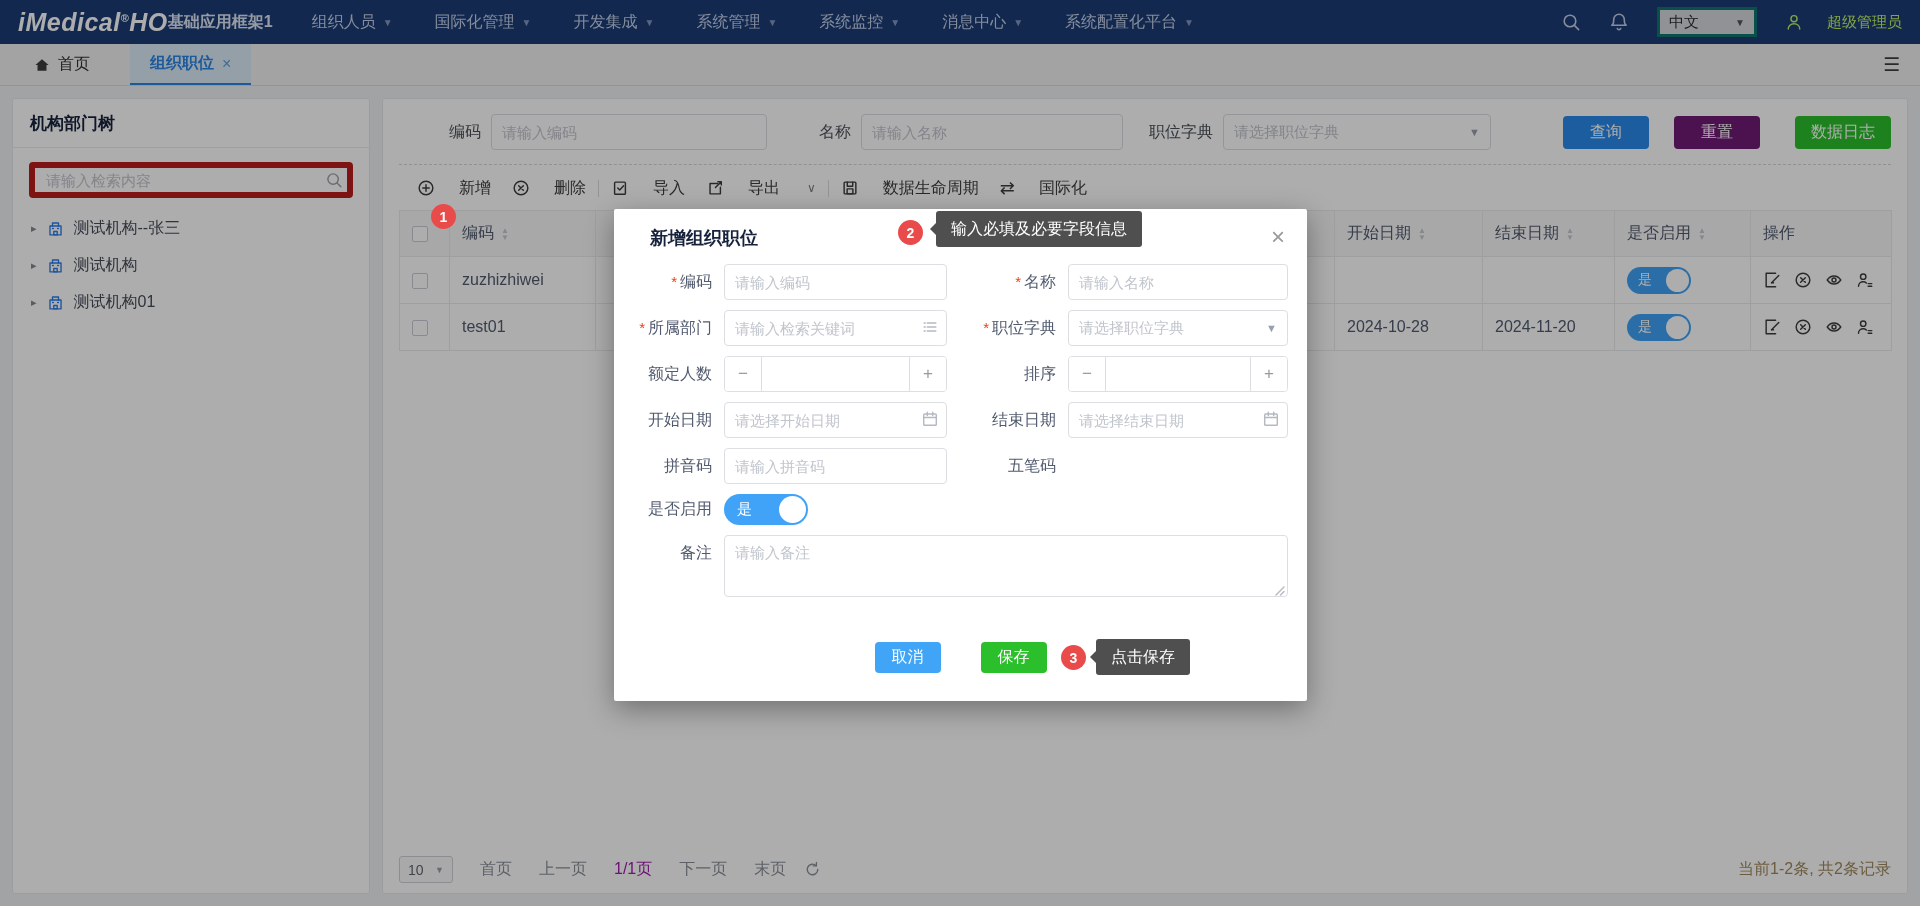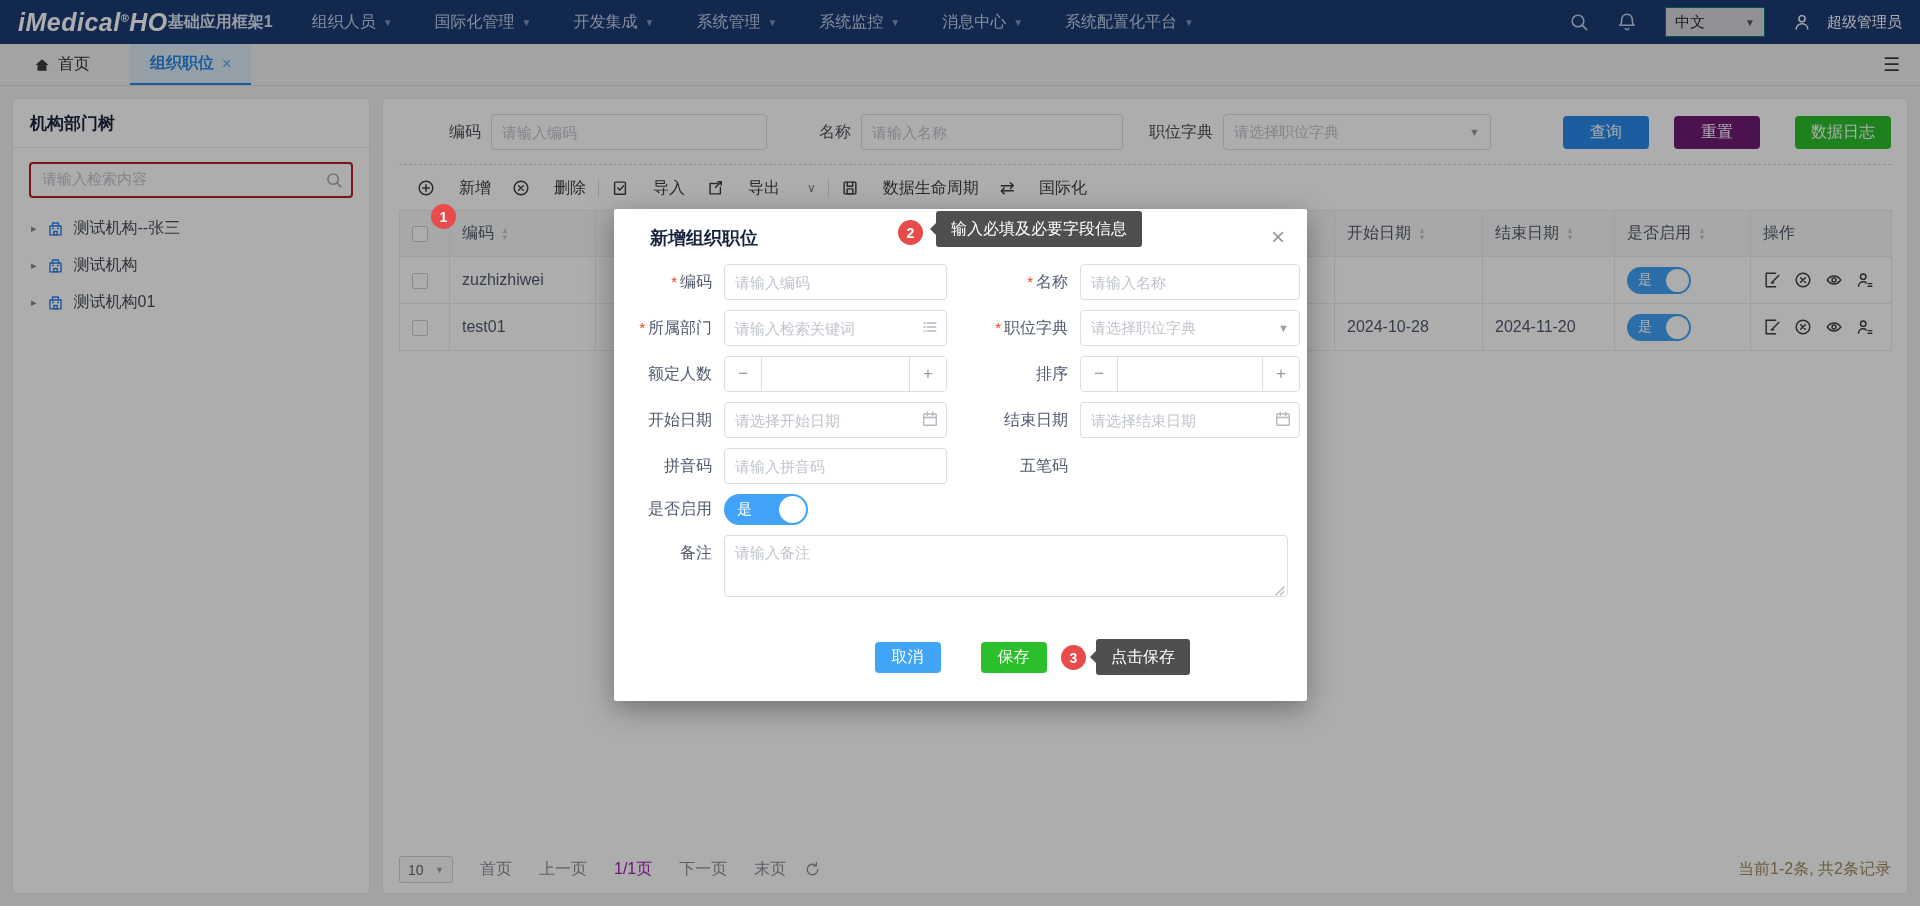--- a/index.html
+++ b/index.html
@@ -15,42 +15,42 @@
   .navbar { position:absolute; top:0; left:0; right:0; height:44px; background:#1c3c74;
     display:flex; align-items:center; padding:0 18px; z-index:1; }
   .logo { color:#fff; font-size:25px; font-weight:bold; font-style:italic; letter-spacing:.5px; white-space:nowrap; }
   .logo .reg { font-size:11px; vertical-align:super; font-style:normal; }
   .app-name { color:#dde5f4; font-size:16px; font-weight:bold; margin-left:0; white-space:nowrap; }
   .nav-menus { display:flex; margin-left:18px; }
   .nav-item { display:flex; align-items:center; gap:7px; padding:0 21px; font-size:16px; color:#c3cfe8; cursor:pointer; white-space:nowrap; }
   .nav-caret { font-size:10px; color:#8296c0; }
   .nav-right { margin-left:auto; display:flex; align-items:center; gap:28px; }
   .nav-iconbtn { color:#c3cfe8; }
-  .lang-select { width:100px; height:30px; background:#d5d8de; border:1px solid #0f766e;
+  .lang-select { width:100px; height:30px; background:#d5d8de; border:3px solid #0f766e;
     display:flex; align-items:center; justify-content:space-between; padding:0 9px; color:#2b2b2b; font-size:15px; }
   .lang-caret { font-size:10px; color:#555; }
-  .nav-user { display:flex; align-items:center; gap:16px; color:#ffffff; font-size:15px; white-space:nowrap; }
+  .nav-user { display:flex; align-items:center; gap:24px; color:#bef264; font-size:15px; white-space:nowrap; }
 
   
   .tabbar { position:absolute; top:44px; left:0; right:0; height:42px; background:#f0f0f0;
     border-bottom:1px solid #d8dbe0; display:flex; align-items:stretch; padding-left:14px; z-index:1; }
   .tab { display:flex; align-items:center; gap:8px; padding:0 20px; font-size:16px; color:#303030; cursor:pointer; }
   .tab-home { margin-right:20px; }
   .tab.active { background:#dcebf8; color:#2b85e4; font-weight:bold; border-bottom:2px solid #2b85e4; }
   .tab-close { color:#5ba0e0; font-size:16px; font-weight:normal; }
   .tab-menu-btn { margin-left:auto; align-self:center; margin-right:20px; color:#3d3d3d; font-size:19px; cursor:pointer; }
 
   
   .sidebar { position:absolute; left:12px; top:98px; width:358px; height:796px; background:#fff;
     border:1px solid #e6e8eb; border-radius:3px; z-index:1; }
   .sidebar-title { padding:13px 17px 12px; font-size:17px; font-weight:bold; color:#17233d; border-bottom:1px solid #e8eaec; }
   .sidebar-search { margin:14px 16px 12px; position:relative; }
-  .sidebar-search input { width:100%; height:36px; border:2px solid #b91c1c; border-radius:4px;
+  .sidebar-search input { width:100%; height:36px; border:6px solid #b91c1c; border-radius:4px;
     padding:0 34px 0 11px; font-size:15px; color:#515a6e; outline:none; background:#fff;
-    font-family:Liberation Mono, monospace; }
+    font-family:Liberation Sans, sans-serif; }
   .sidebar-search input::placeholder { color:#c0c4cc; }
   .search-ico-r { position:absolute; right:10px; top:9px; color:#9aa0aa; }
   .tree-item { display:flex; align-items:center; gap:10px; padding:8px 18px; font-size:16px; color:#464c59; cursor:pointer; }
   .tree-caret { color:#808695; font-size:11px; }
   .tree-ico { color:#2b7ce9; }
 
   
   .main { position:absolute; left:382px; top:98px; width:1526px; height:796px; background:#fff;
     border:1px solid #e6e8eb; border-radius:3px; z-index:1; }
 
@@ -103,21 +103,21 @@
   
   .dim { position:absolute; inset:0; background:rgba(0,0,0,.32); z-index:50; }
 
   
   .modal { position:absolute; left:614px; top:209px; width:693px; height:492px; background:#fff;
     border-radius:2px; box-shadow:0 8px 28px rgba(0,0,0,.35); z-index:100; }
   .modal-header { display:flex; align-items:flex-start; padding:17px 22px 0 36px; }
   .modal-title { font-size:18px; font-weight:bold; color:#17233d; }
   .modal-close { margin-left:auto; color:#9a9a9a; font-size:24px; line-height:22px; cursor:pointer; }
   .modal-form { padding:14px 20px 0; }
-  .form-line { display:flex; align-items:center; margin-bottom:10px;gap:12px; }
+  .form-line { display:flex; align-items:center; margin-bottom:10px; }
   .fg { display:flex; align-items:center; }
   .fg-label { width:90px; text-align:right; padding-right:12px; font-size:16px; color:#515a6e; flex:none; white-space:nowrap; }
   .fg-label2 { width:121px; }
   .star { color:#ed4014; margin-right:3px; font-size:15px; }
   .fg-field { width:223px; position:relative; }
   .fg-field2 { width:220px; }
   .inp { width:100%; height:36px; border:1px solid #dcdee2; border-radius:4px; padding:0 10px;
     font-size:15px; color:#515a6e; outline:none; font-family:"Liberation Sans","DejaVu Sans",sans-serif; }
   .inp::placeholder { color:#c0c4cc; }
   .inp.pad-r { }

